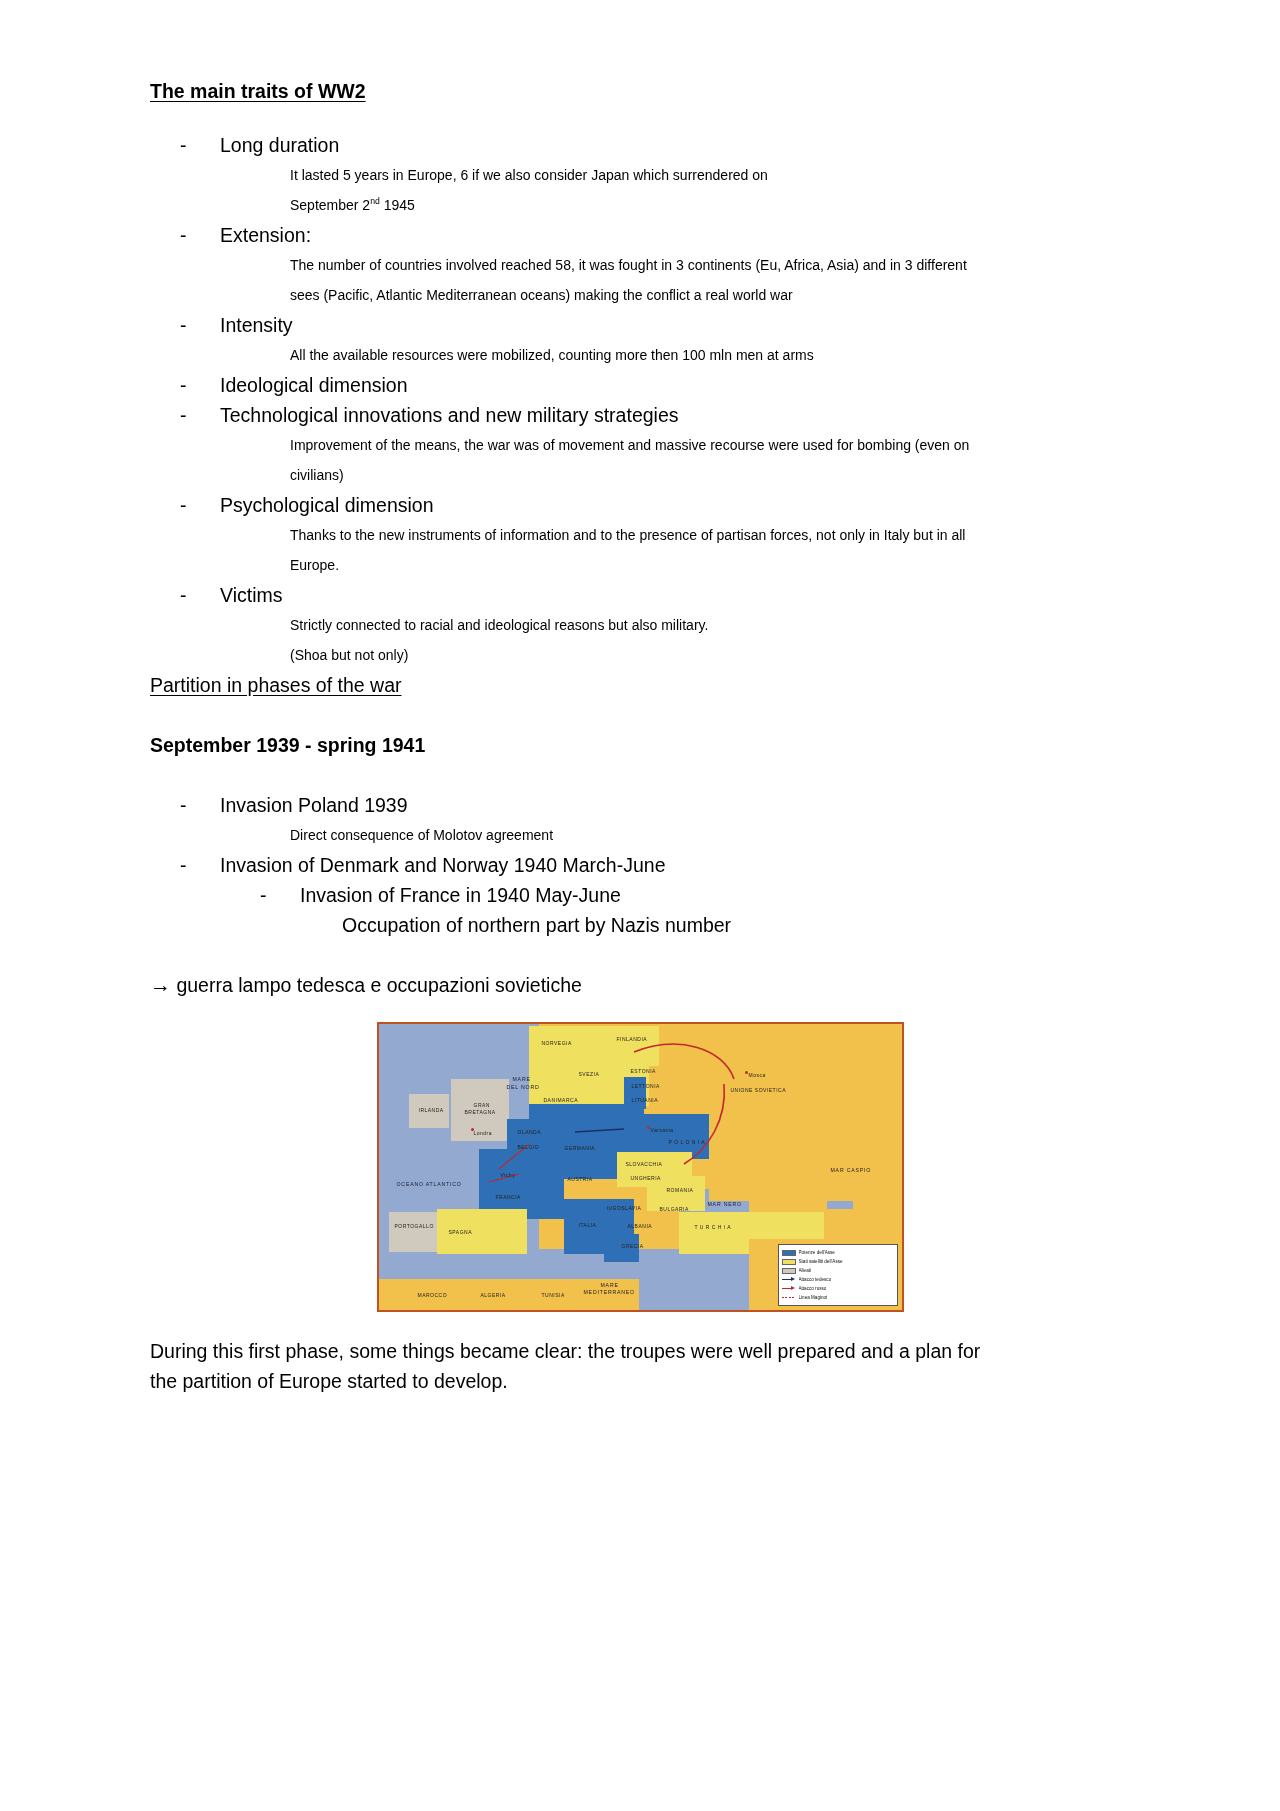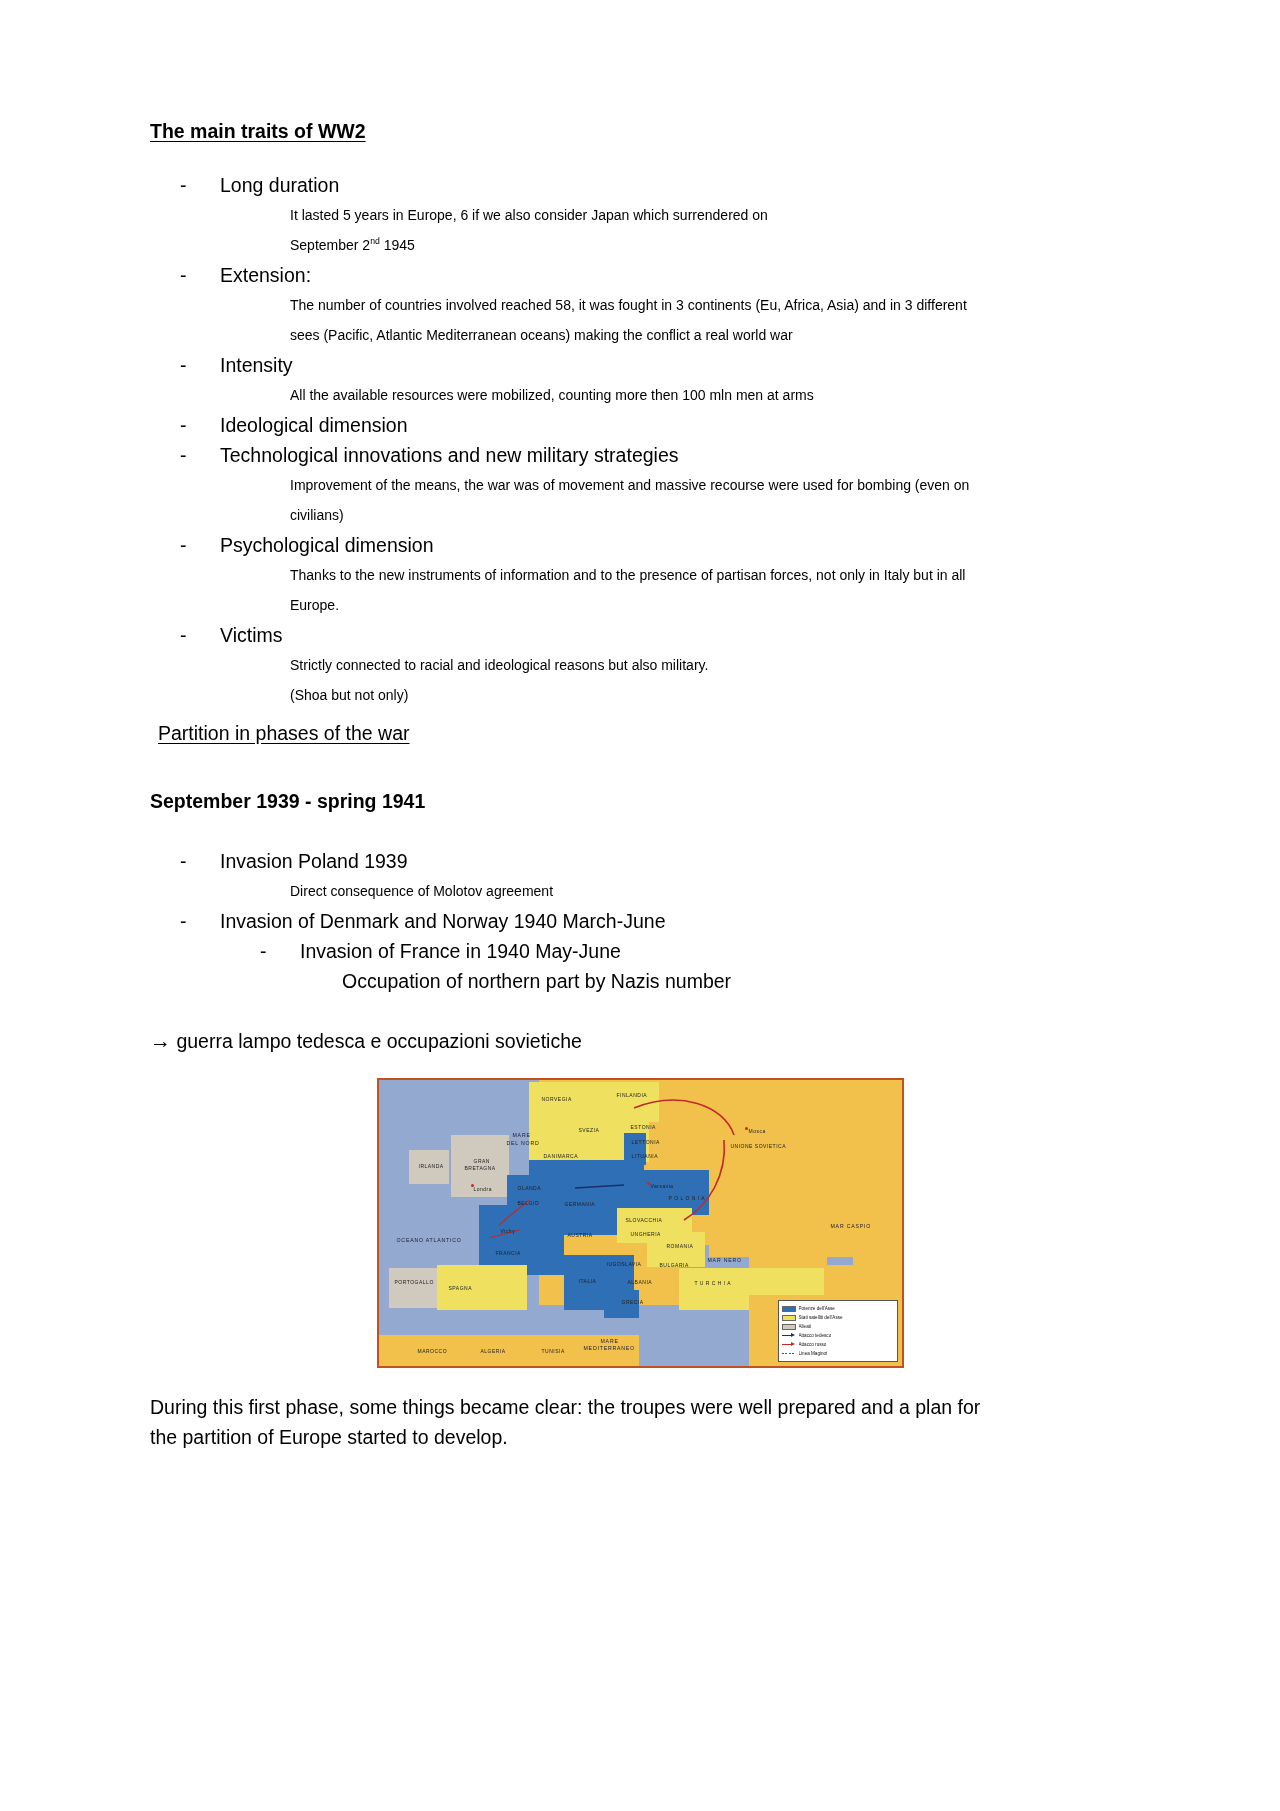--- a/index.html
+++ b/index.html
@@ -9,36 +9,36 @@
     background:#ffffff;
     font-family:"Liberation Sans", sans-serif;
     color:#000000;
     position:relative;
     overflow:hidden;
   }
   .page {
     position:absolute;
     left:0; top:0;
     width:1280px; height:1331px;
-    padding:116px 150px 0 150px;
+    padding:76px 150px 0 150px;
   }
   .doc-title {
     font-size:19.5px;
     line-height:30px;
     text-decoration:underline;
     text-underline-offset:3px;
     margin:0 0 24px 0;
     white-space:nowrap;
   }
   .section-title-underline {
     font-size:19.5px;
     line-height:30px;
     text-decoration:underline;
     text-underline-offset:3px;
-    margin:8px;
+    margin:0;
     white-space:nowrap;
   }
   .section-bold {
     font-size:19.5px;
     line-height:30px;
     font-weight:bold;
     margin:0;
     white-space:nowrap;
   }
   .spacer-line { height:30px; }

